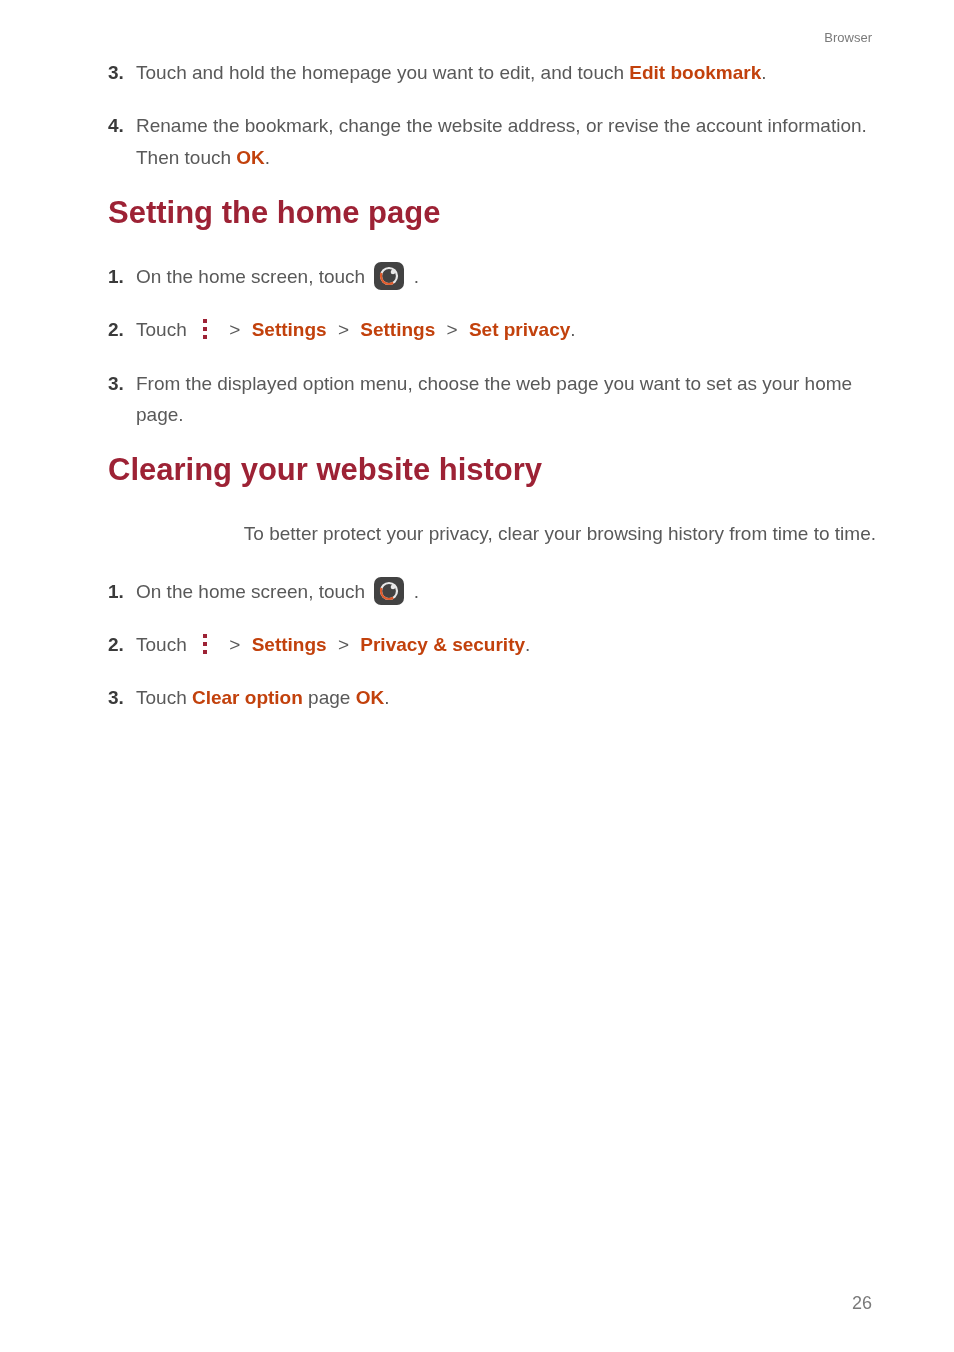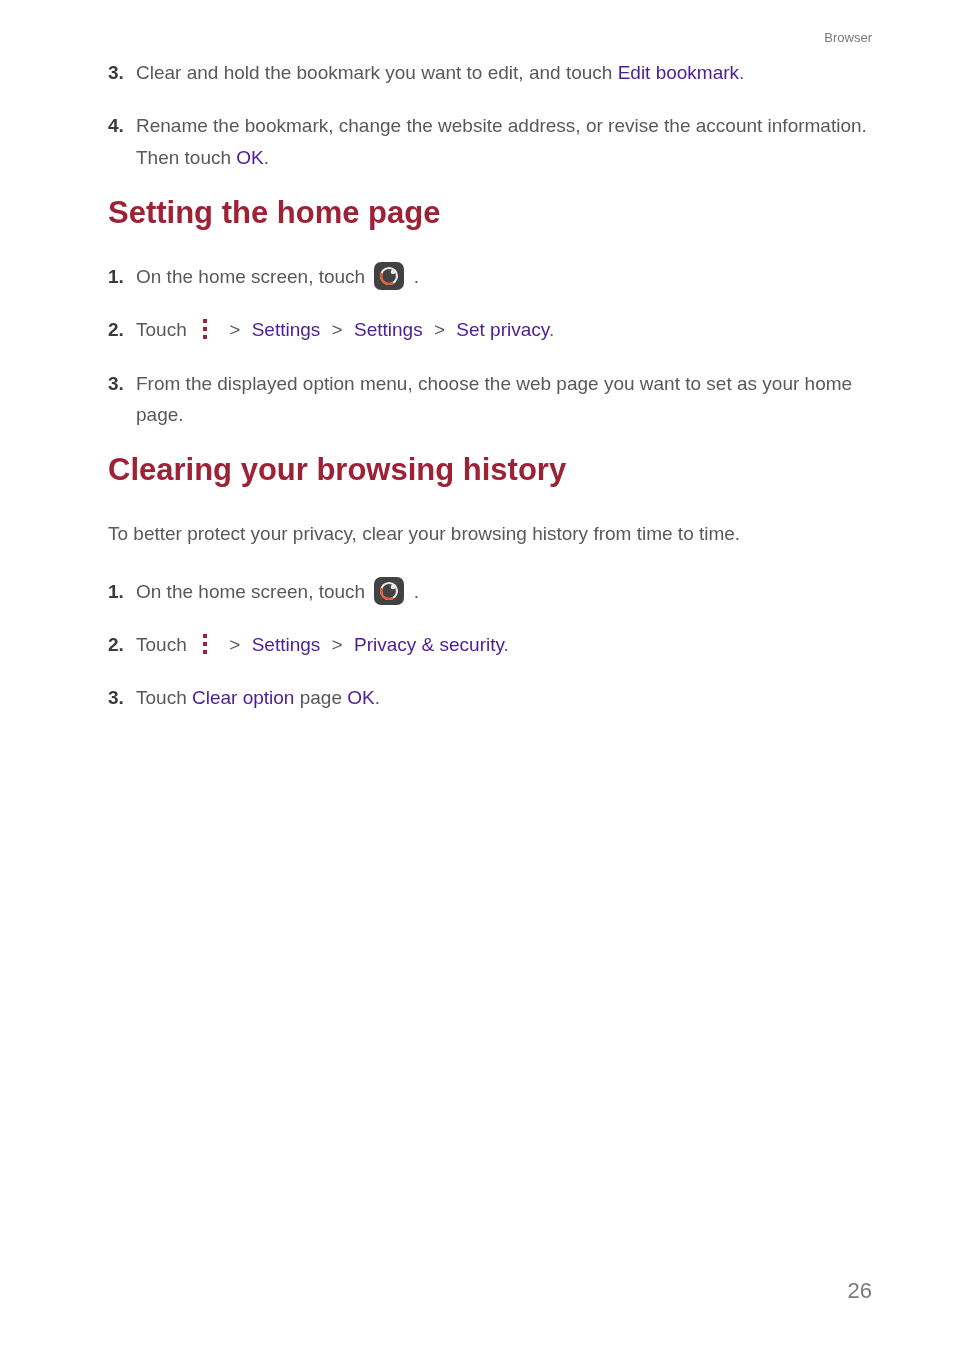--- a/index.html
+++ b/index.html
@@ -29,22 +29,22 @@
     font-weight: 700;
     color: #3a3a3a;
     min-width: 28px;
     flex-shrink: 0;
   }
   .step-body {
     flex: 1;
     color: #595959;
   }
   .step-body .bold {
-    font-weight: 400;
-    color: #4c1d95;
+    font-weight: 700;
+    color: #c2410c;
   }
   h2.section-heading {
     font-size: 31px;
     font-weight: 700;
     color: #9d2235;
     margin-bottom: 30px;
   }
   .inline-icon {
     display: inline-flex;
     align-items: center;
@@ -81,38 +81,39 @@
   }
   .gt {
     color: #595959;
     margin: 0 6px;
   }
   .intro {
     font-size: 19px;
     color: #595959;
     line-height: 1.65;
     margin-bottom: 26px;
+    text-align: right;
   }
   .page-number {
     position: absolute;
-    bottom: 48px;
+    bottom: 38px;
     right: 82px;
-    font-size: 22px;
+    font-size: 18px;
     color: #7a7a7a;
   }
 </style>
 </head>
 <body>
 
 <div class="header-label">Browser</div>
 
 <div class="step">
   <div class="step-num">3.</div>
   <div class="step-body">
-    <span>Clear and hold the bookmark you want to edit, and touch </span><span class="bold">Edit bookmark</span><span>.</span>
+    <span>Touch and hold the homepage you want to edit, and touch </span><span class="bold">Edit bookmark</span><span>.</span>
   </div>
 </div>
 
 <div class="step">
   <div class="step-num">4.</div>
   <div class="step-body">
     <span>Rename the bookmark, change the website address, or revise the account information. Then touch </span><span class="bold">OK</span><span>.</span>
   </div>
 </div>
 
@@ -155,21 +156,21 @@
   </div>
 </div>
 
 <div class="step">
   <div class="step-num">3.</div>
   <div class="step-body">
     <span>From the displayed option menu, choose the web page you want to set as your home page.</span>
   </div>
 </div>
 
-<h2 class="section-heading">Clearing your browsing history</h2>
+<h2 class="section-heading">Clearing your website history</h2>
 
 <div class="intro">To better protect your privacy, clear your browsing history from time to time.</div>
 
 <div class="step">
   <div class="step-num">1.</div>
   <div class="step-body">
     <span>On the home screen, touch </span>
     <span class="inline-icon">
       <span class="browser-badge">
         <svg width="20" height="20" viewBox="0 0 20 20">

